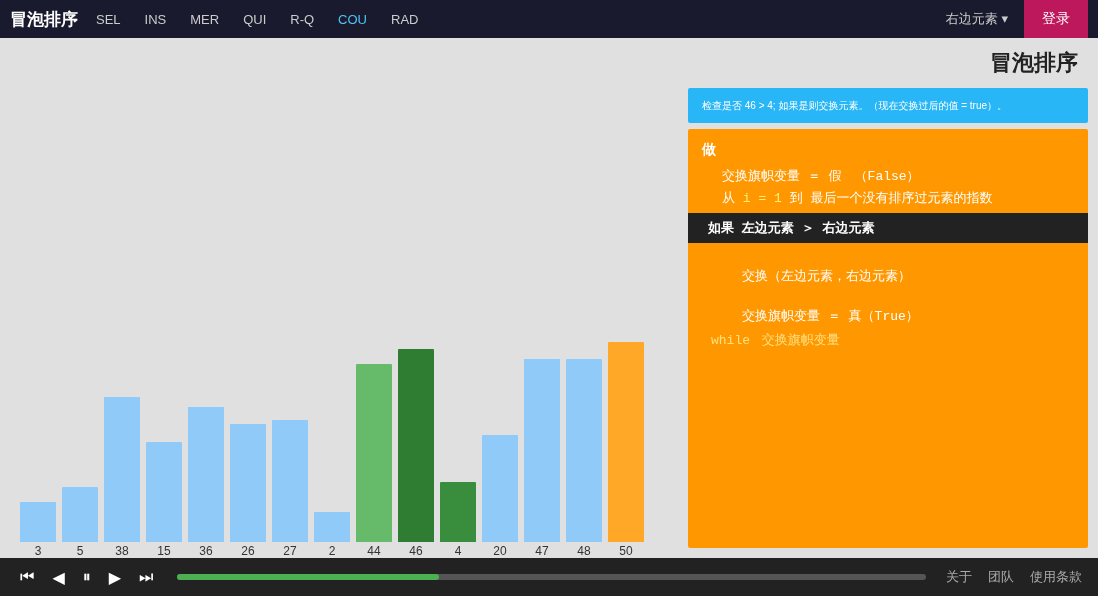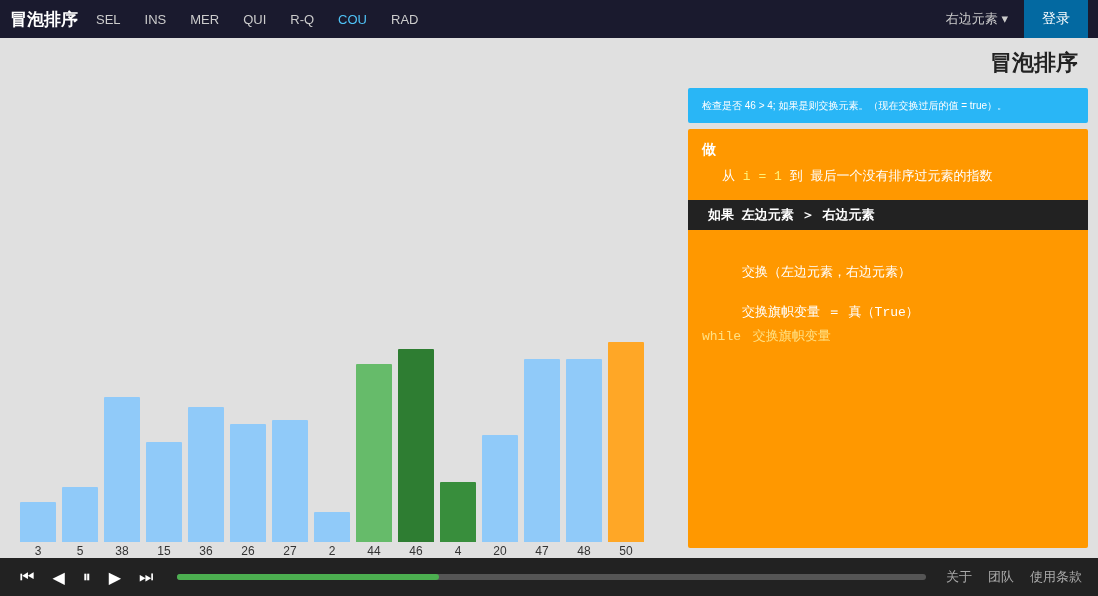--- a/index.html
+++ b/index.html
@@ -33,21 +33,21 @@
       color: #4fc3f7;
     }
     #header .spacer { flex: 1; }
     #header .demo-mode {
       color: #ccc;
       font-size: 13px;
       margin-right: 16px;
       cursor: pointer;
     }
     #header .login-btn {
-      background: #0369a1;
+      background: #be185d;
       color: white;
       font-size: 14px;
       padding: 4px 18px;
       border: none;
       cursor: pointer;
       height: 38px;
     }
 
     
     #main {
@@ -139,21 +139,21 @@
     .code-line.do-label {
       font-size: 14px;
       font-weight: bold;
       margin-bottom: 4px;
     }
 
     .code-line.highlighted {
       background: #222;
       color: white;
       padding: 6px 8px;
-      margin: 13px -14px;
+      margin: 4px -14px;
       font-weight: bold;
     }
 
     .code-line.sub {
       padding-left: 20px;
     }
 
     .code-line.sub2 {
       padding-left: 40px;
       margin-top: 18px;
@@ -300,30 +300,31 @@
       </div>
   </div>
 
   <div id="right-panel">
     <div class="title-box">冒泡排序</div>
     <div id="info-box">
       <span>检查是否 46 &gt; 4; 如果是则交换元素。（现在交换过后的值 = true）。</span>
     </div>
     <div id="code-box">
       <div class="code-line do-label">做</div>
+      <div class="code-line sub">交换旗帜变量 ＝ 假　（False）</div>
       <div class="code-line sub">
         <span>从</span>
         <span style="color:#fff176; font-family:'Courier New',monospace;">i = 1</span>
         <span>到 最后一个没有排序过元素的指数</span>
       </div>
       <div class="code-line sub highlighted">如果 左边元素 ＞ 右边元素</div>
       <div class="code-line sub2">交换（左边元素，右边元素）</div>
       <div class="code-line sub2">交换旗帜变量 ＝ 真（True）</div>
       <div class="while-line">
-        <span style="color:#ffe082; font-family:'Courier New',monospace;">while</span>
+        <span style="color:#ffe082; font-family:'Courier New',monospace;margin-left:9px;">while</span>
         <span style="margin-left:4px;">交换旗帜变量</span>
       </div>
     </div>
   </div>
 </div>
 
 <div id="footer">
   <button class="ctrl-btn">⏮</button>
   <button class="ctrl-btn">◀</button>
   <button class="ctrl-btn">⏸</button>

